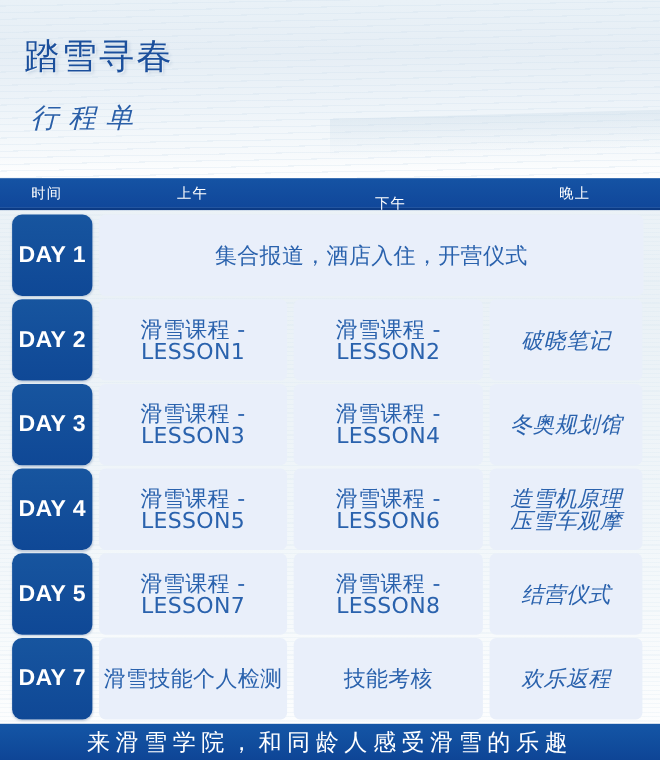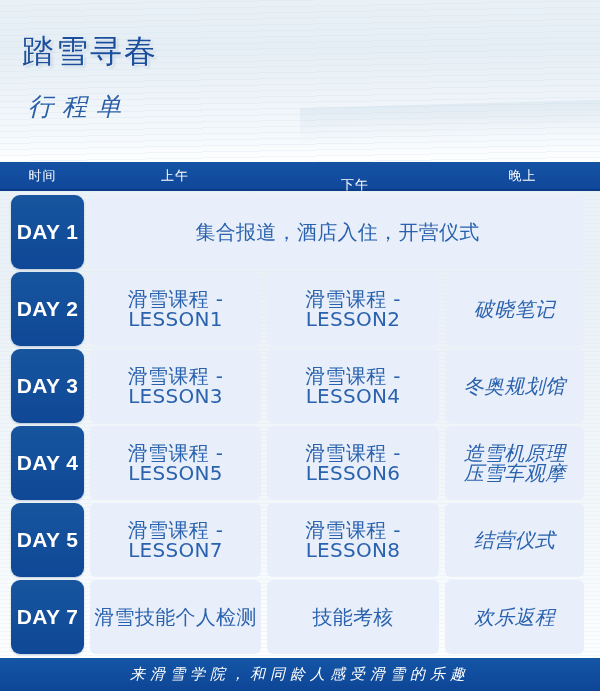--- a/index.html
+++ b/index.html
@@ -185,22 +185,21 @@
   .cell .two-line { white-space:pre-line; }
 
   
   .footer {
     position:absolute; left:0; bottom:0;
     width:600px; height:33px;
     background:linear-gradient(180deg,#1456a6,#0e4596);
     display:flex; align-items:center; justify-content:center;
   }
   .footer-text {
-    color:#ffffff; font-size:15px; letter-spacing:5px;
-    font-style:italic;
+    color:#ffffff; font-size:21px; letter-spacing:5px;
     font-family:"DejaVu Serif","Liberation Serif",serif;
   }
 </style>
 </head>
 <body>
 
 <div id="poster">
 
   <div class="hero">
     <div class="hero-bg"></div>

